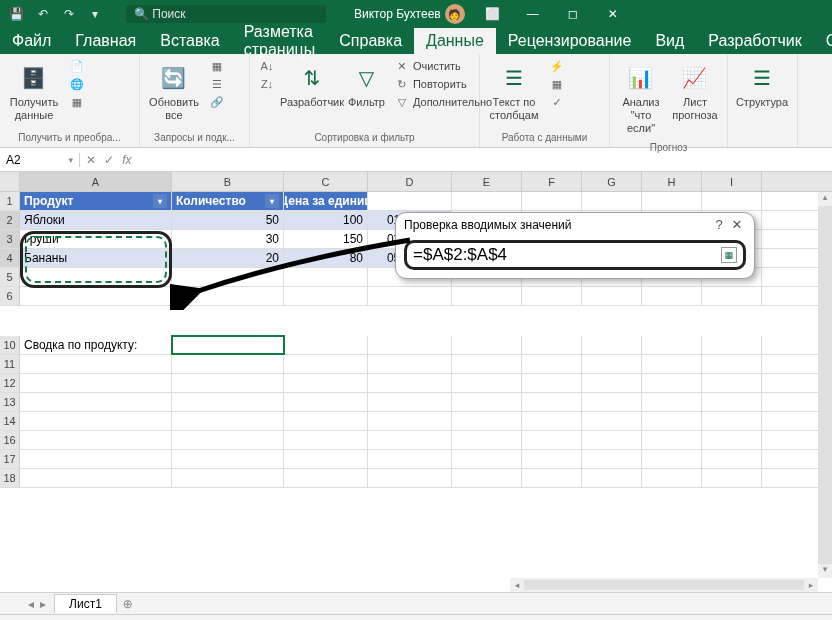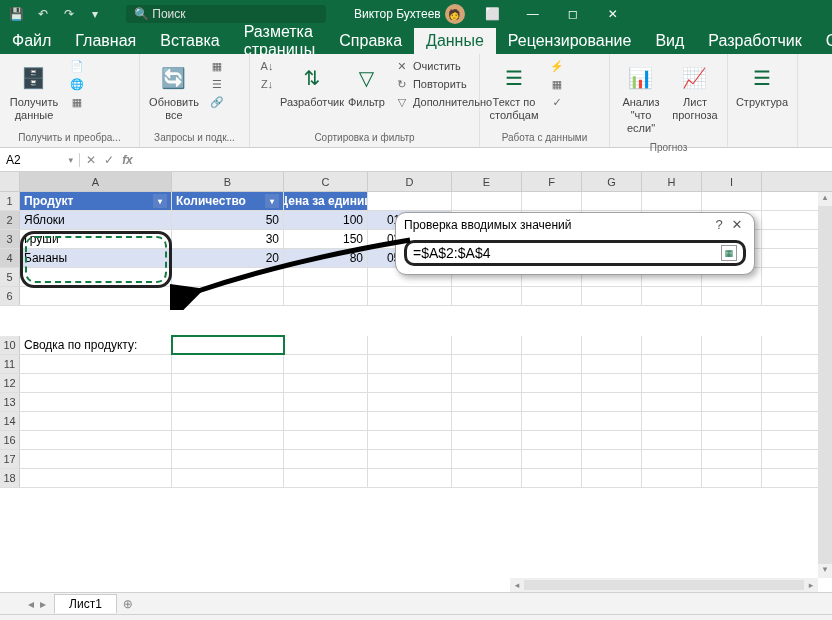--- a/index.html
+++ b/index.html
@@ -30,21 +30,21 @@
 .rb-btn-lg { display: flex; flex-direction: column; align-items: center; justify-content: center; width: 56px; padding: 4px 2px; text-align: center; line-height: 1.2; }
 .rb-btn-lg .ric { width: 32px; height: 32px; display: flex; align-items: center; justify-content: center; font-size: 20px; color: #0f6b3f; margin-bottom: 2px; }
 .rb-vlist { display: flex; flex-direction: column; gap: 2px; }
 .rb-sm { display: flex; align-items: center; gap: 4px; padding: 1px 4px; }
 .rb-sm .ric { width: 14px; height: 14px; display: inline-flex; align-items: center; justify-content: center; font-size: 11px; color: #666; }
 
 
 .formula-row { height: 24px; background: #fff; border-bottom: 1px solid #d0d0d0; display: flex; align-items: center; }
 .name-box { width: 80px; border-right: 1px solid #d0d0d0; padding: 0 6px; font-size: 12px; display: flex; align-items: center; justify-content: space-between; }
 .fx-area { display: flex; align-items: center; padding: 0 6px; gap: 8px; color: #888; font-size: 12px; }
-.fx-icon { font-style: italic; font-weight: bold; }
+.fx-icon { font-style: italic; }
 
 
 .sheet-wrap { position: relative; height: 420px; background: #fff; overflow: hidden; }
 .colhdr-row { display: flex; height: 20px; background: #e6e6e6; border-bottom: 1px solid #ccc; font-size: 11px; }
 .corner { width: 20px; border-right: 1px solid #ccc; background: #e6e6e6; }
 .colhdr { border-right: 1px solid #ccc; display: flex; align-items: center; justify-content: center; color: #444; }
 .colhdr.sel { background: #d4d4d4; }
 .grid-row { display: flex; height: 19px; border-bottom: 1px solid #ddd; font-size: 12px; }
 .rowhdr { width: 20px; background: #e6e6e6; border-right: 1px solid #ccc; display: flex; align-items: center; justify-content: center; font-size: 11px; color: #444; }
 .rowhdr.sel { background: #d4d4d4; }
@@ -60,21 +60,21 @@
 .cA { width: 152px; } .cB { width: 112px; } .cC { width: 84px; } .cD { width: 84px; }
 .cE { width: 70px; } .cF { width: 60px; } .cG { width: 60px; } .cH { width: 60px; } .cI { width: 60px; }
 
 
 .dialog { position: absolute; left: 395px; top: 212px; width: 360px; background: #fff; border: 1px solid #a0a0a0; box-shadow: 3px 3px 6px rgba(0,0,0,0.3); border-radius: 11px; }
 .dialog .dlg-title { display: flex; align-items: center; padding: 4px 8px; font-size: 12px; }
 .dialog .dlg-title .spacer { flex: 1; }
 .dialog .dlg-title .dbtn { width: 18px; text-align: center; color: #555; font-size: 13px; }
 .dialog .dlg-body { padding: 4px 8px 8px; }
 .dialog .dlg-input { display: flex; align-items: center; border: 3px solid #222; border-radius: 10px; padding: 2px 6px; }
-.dialog .dlg-input input { flex: 1; border: none; outline: none; font-size: 14px; }
+.dialog .dlg-input input { flex: 1; border: none; outline: none; font-size: 17px; }
 .dialog .dlg-input .picker { width: 16px; height: 16px; border: 1px solid #999; display: flex; align-items: center; justify-content: center; font-size: 9px; color: #0f6b3f; }
 
 
 .arrow-svg { position: absolute; left: 170px; top: 230px; pointer-events: none; }
 
 
 .marchbox { position: absolute; left: 20px; top: 59px; width: 152px; height: 57px; border: 3px solid #222; border-radius: 14px; pointer-events: none; }
 .marchbox-inner { position: absolute; inset: 2px; border: 2px dashed #107c41; border-radius: 10px; }
 
 

